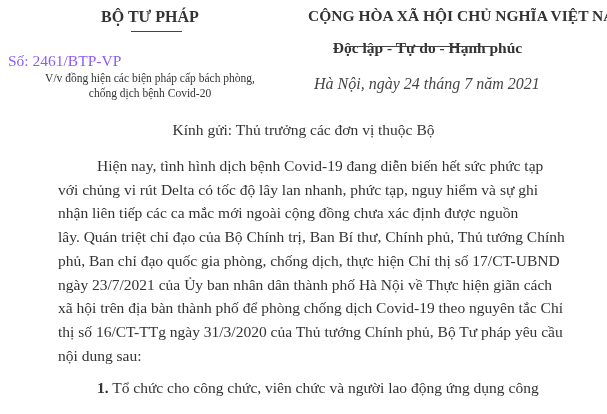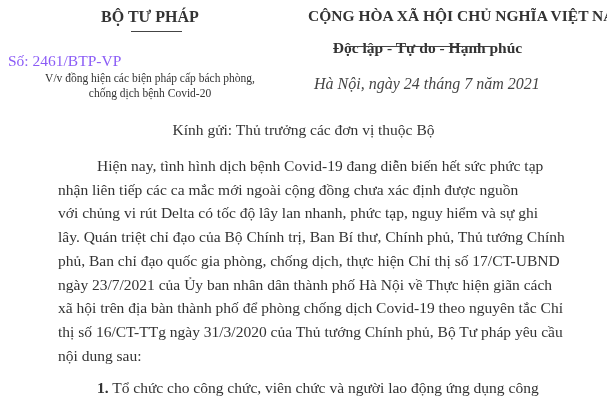--- a/index.html
+++ b/index.html
@@ -38,22 +38,22 @@
   <div class="abs nation">CỘNG HÒA XÃ HỘI CHỦ NGHĨA VIỆT NAM</div>
   <div class="abs motto">Độc lập - Tự do - Hạnh phúc</div>
   <div class="abs motto-rule"></div>
   <div class="abs place-date">Hà Nội, ngày 24 tháng 7 năm 2021</div>
 
   <div class="abs salutation">Kính gửi: Thủ trưởng các đơn vị thuộc Bộ</div>
 
   <div class="abs body">
     <p>
       <span class="line" style="padding-left:39px">Hiện nay, tình hình dịch bệnh Covid-19 đang diễn biến hết sức phức tạp</span>
+      <span class="line">với chủng vi rút Delta có tốc độ lây lan nhanh, phức tạp, nguy hiểm và sự ghi</span>
       <span class="line">nhận liên tiếp các ca mắc mới ngoài cộng đồng chưa xác định được nguồn</span>
-      <span class="line">với chủng vi rút Delta có tốc độ lây lan nhanh, phức tạp, nguy hiểm và sự ghi</span>
       <span class="line">lây. Quán triệt chỉ đạo của Bộ Chính trị, Ban Bí thư, Chính phủ, Thủ tướng Chính</span>
       <span class="line">phủ, Ban chỉ đạo quốc gia phòng, chống dịch, thực hiện Chỉ thị số 17/CT-UBND</span>
       <span class="line">ngày 23/7/2021 của Ủy ban nhân dân thành phố Hà Nội về Thực hiện giãn cách</span>
       <span class="line">xã hội trên địa bàn thành phố để phòng chống dịch Covid-19 theo nguyên tắc Chỉ</span>
       <span class="line">thị số 16/CT-TTg ngày 31/3/2020 của Thủ tướng Chính phủ, Bộ Tư pháp yêu cầu</span>
       <span class="line last">nội dung sau:</span>
     </p>
     <div class="gap"></div>
     <p>
       <span class="line" style="padding-left:39px"><span class="bold">1.</span> <span>Tổ chức cho công chức, viên chức và người lao động ứng dụng công</span></span>

